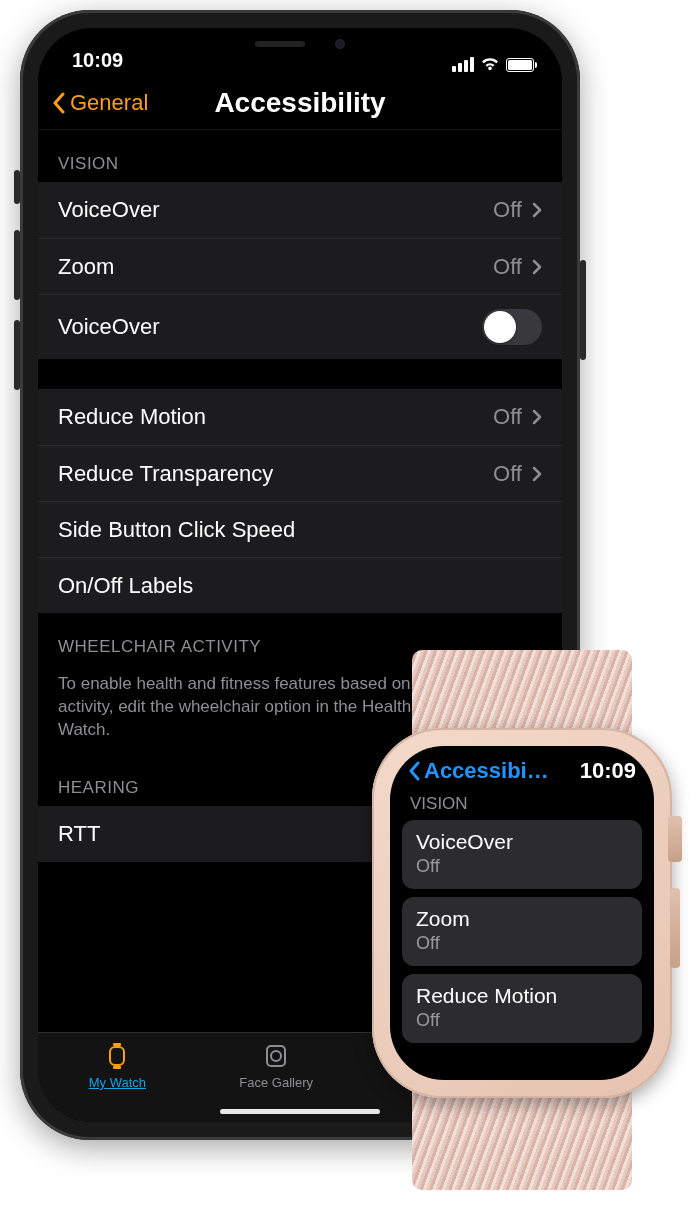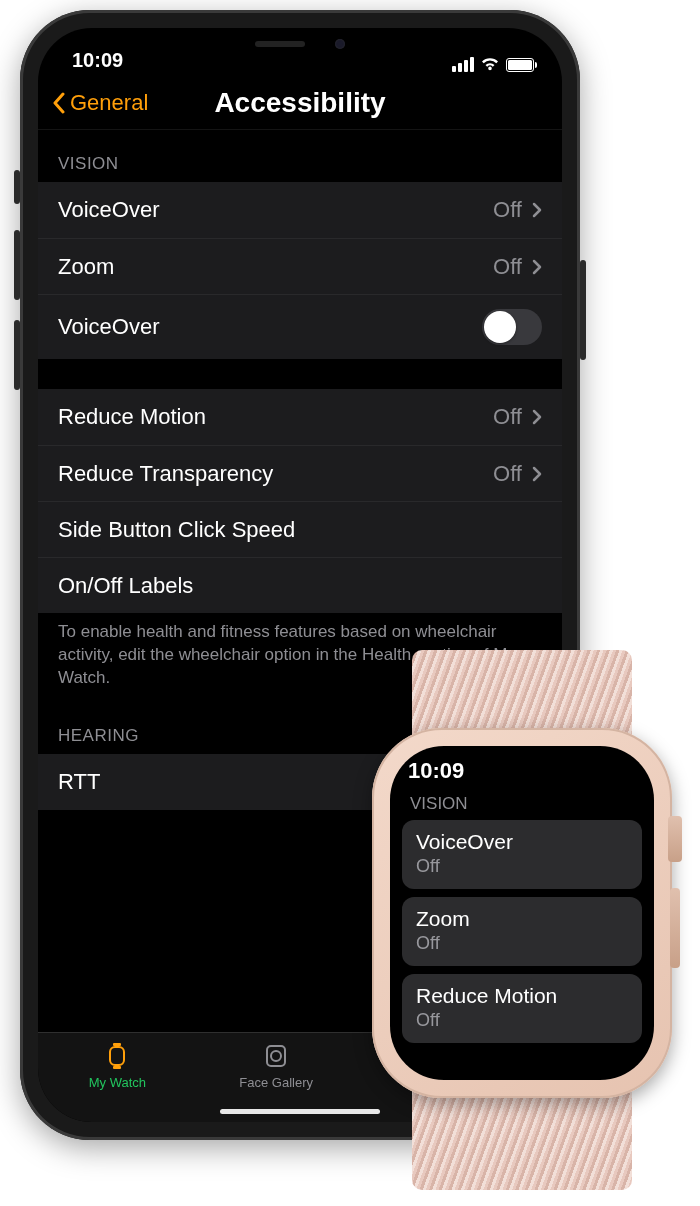--- a/index.html
+++ b/index.html
@@ -156,21 +156,21 @@
     position:absolute; bottom:0; left:0; right:0; height:90px;
     background:rgba(20,20,20,.96);
     border-top:0.5px solid rgba(255,255,255,.12);
     display:flex;
   }
   .tabbar .tab {
     flex:1; display:flex; flex-direction:column; align-items:center;
     justify-content:flex-start; padding-top:8px; gap:4px;
     color:#8e8e93; font-size:13px;
   }
-  .tabbar .tab.active { color:#22c55e; }
+  .tabbar .tab.active { color:#0ea5e9;text-decoration:underline; }
   .tabbar .tab .icon { height:30px; display:flex; align-items:center; justify-content:center; }
   .home-indicator {
     position:absolute; bottom:8px; left:50%; transform:translateX(-50%);
     width:160px; height:5px; background:#fff; border-radius:3px; opacity:.9;
   }
 
   
   .watch {
     position:absolute;
     right: 18px;
@@ -333,20 +333,21 @@
         <div class="cell">
           <span class="label">Side Button Click Speed</span>
           <span class="right"></span>
         </div>
         <div class="cell">
           <span class="label">On/Off Labels</span>
           <span class="right"></span>
         </div>
       </div>
 
+      <div class="section-header">WHEELCHAIR ACTIVITY</div>
       <div class="section-footer">To enable health and fitness features based on wheelchair activity, edit the wheelchair option in the Health section of My Watch.</div>
 
       <div class="section-header">HEARING</div>
       <div class="cell-group">
         <div class="cell">
           <span class="label">RTT</span>
           <span class="right"></span>
         </div>
       </div>
     </div>
@@ -388,20 +389,26 @@
 </div>
 
 <div class="watch">
   <div class="band-top"></div>
   <div class="band-bottom"></div>
   <div class="watch-case">
     <div class="crown"></div>
     <div class="side-btn"></div>
     <div class="watch-screen">
       <div class="w-status">
+        <span class="w-back">
+          <svg width="14" height="20" viewBox="0 0 14 20">
+              <path fill="none" stroke="#2094fa" stroke-width="3" stroke-linecap="round" stroke-linejoin="round" d="M10 2 3 10l7 8"></path>
+            </svg>
+          <span>Accessibi…</span>
+        </span>
         <span>10:09</span>
       </div>
       <div class="w-header">VISION</div>
       <div class="w-cell">
         <div class="t">VoiceOver</div>
         <div class="s">Off</div>
       </div>
       <div class="w-cell">
         <div class="t">Zoom</div>
         <div class="s">Off</div>

